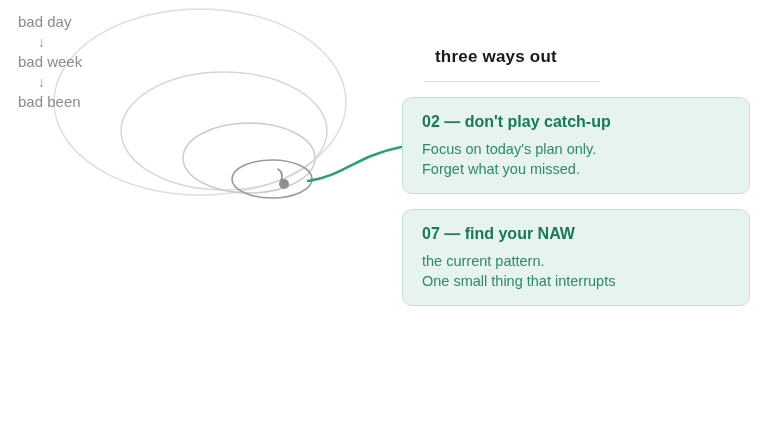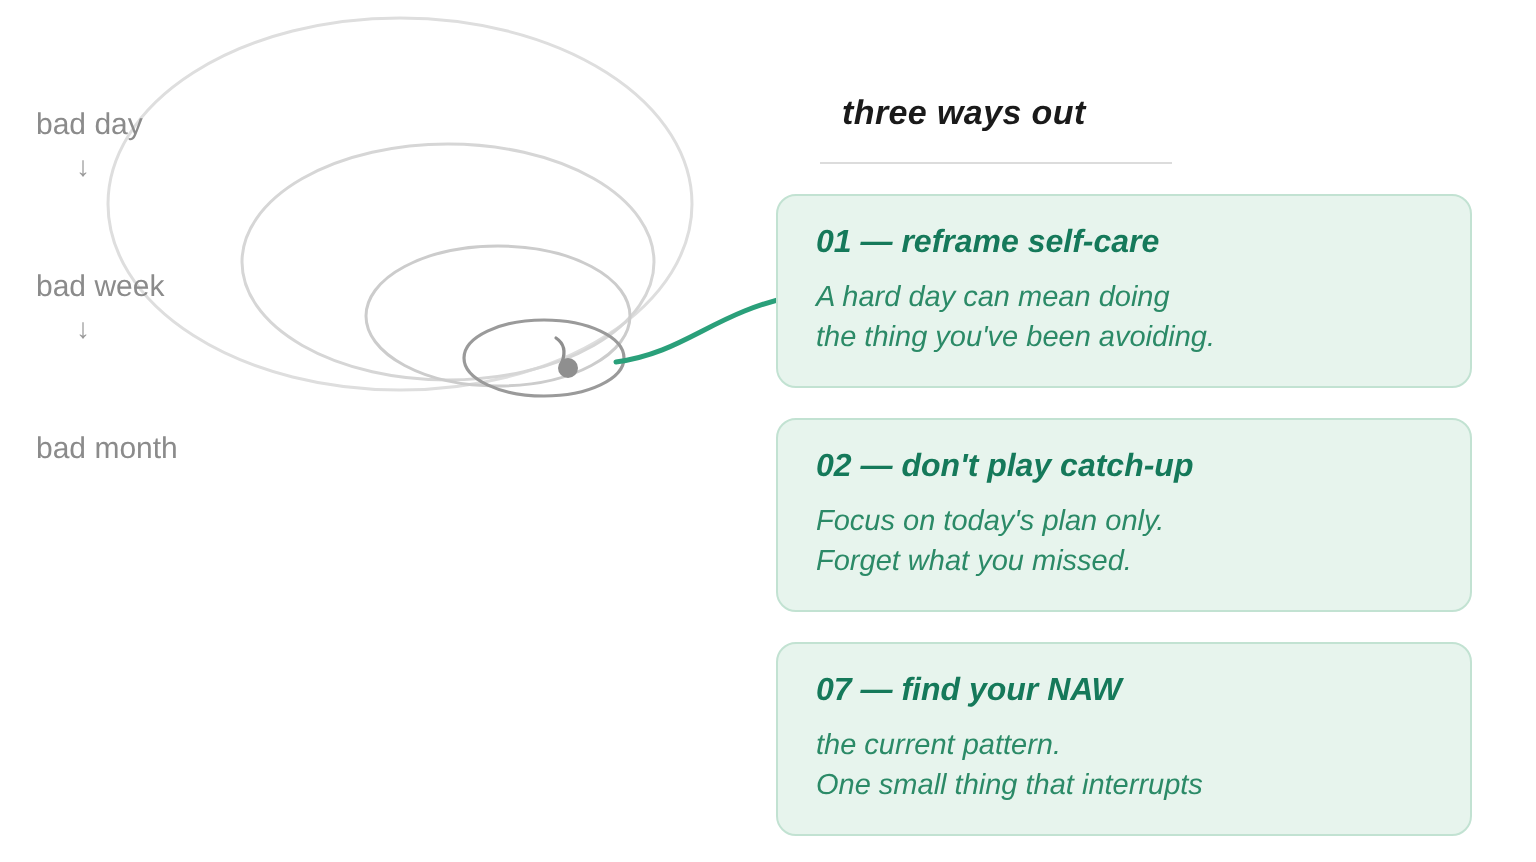--- a/index.html
+++ b/index.html
@@ -21,30 +21,29 @@
   }
 
   
   .spiral-labels {
     position: absolute;
     left: 18px;
     top: 12px;
     color: #8b8b8b;
     font-size: 15px;
   }
-  .spiral-labels .lbl { line-height: 20px; margin-top: 41px; }
+  .spiral-labels .lbl { line-height: 20px; }
   .spiral-labels .arr { line-height: 20px; padding-left: 20px; font-size: 14px; color: #9a9a9a; }
 
   
   .panel {
     position: absolute;
-    left: 388px;
+    left: 402px;
     top: 45px;
     width: 348px;
-    font-style: italic;
   }
   .panel-heading {
     font-size: 17px;
     line-height: 24px;
     font-weight: 700;
     color: #1a1a1a;
     padding-left: 33px;
     letter-spacing: 0.2px;
   }
   .panel-divider {
@@ -85,32 +84,27 @@
   <path d="M281 181 q3 -8 -3 -12" fill="none" stroke="#8f8f8f" stroke-width="1.6" stroke-linecap="round"></path>
   <circle cx="284" cy="184" r="5" fill="#8f8f8f"></circle>
   <path d="M308 181 C 344 176, 356 156, 401 147" fill="none" stroke="#2aa07a" stroke-width="2.5" stroke-linecap="round"></path>
 </svg>
 
 <div class="spiral-labels">
   <div class="lbl">bad day</div>
   <div class="arr">↓</div>
   <div class="lbl">bad week</div>
   <div class="arr">↓</div>
-  <div class="lbl">bad month</div>
+  <div class="lbl">bad been</div>
 </div>
 
 <div class="panel">
   <div class="panel-heading">three ways out</div>
   <div class="panel-divider"></div>
 
-  <div class="card">
-    <div class="card-title">01 — reframe self-care</div>
-    <div class="card-line">A hard day can mean doing</div>
-    <div class="card-line">the thing you've been avoiding.</div>
-  </div>
 
   <div class="card">
     <div class="card-title">02 — don't play catch-up</div>
     <div class="card-line">Focus on today's plan only.</div>
     <div class="card-line">Forget what you missed.</div>
   </div>
 
   <div class="card">
     <div class="card-title">07 — find your NAW</div>
     <div class="card-line">the current pattern.</div>

